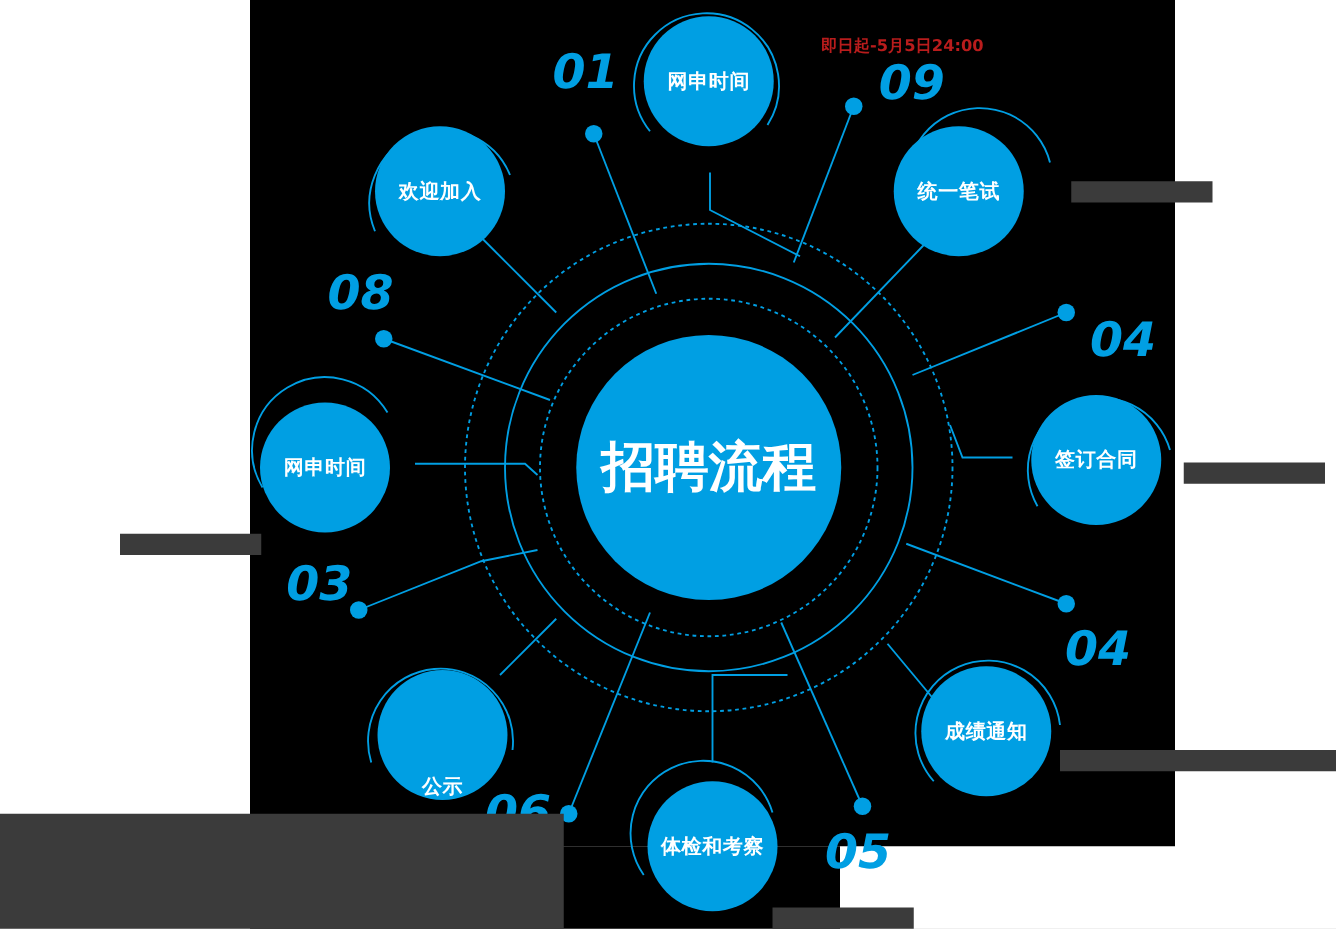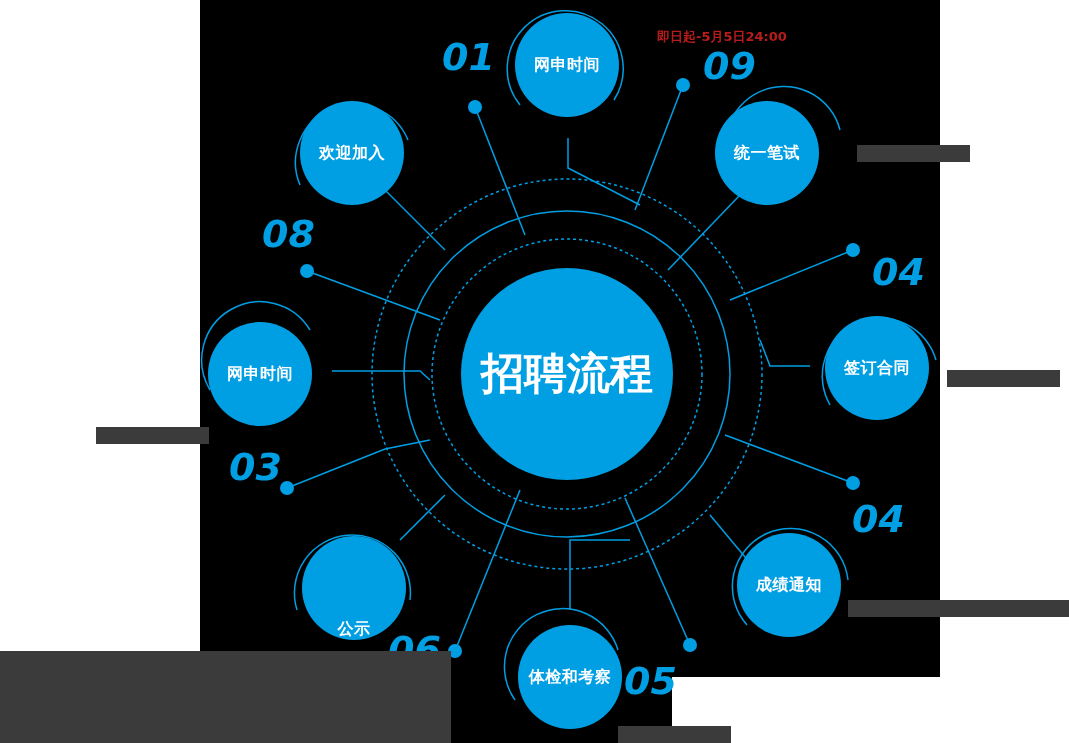--- a/index.html
+++ b/index.html
@@ -87,21 +87,21 @@
     <span>网申时间</span>
   </div>
 <div class="node" style="left:300px;top:101px;width:104px;height:104px;">
     <span>欢迎加入</span>
   </div>
 
 <div class="num" style="left:442px;top:38px;">01</div>
 <div class="num" style="left:703px;top:47px;">09</div>
 <div class="num" style="left:872px;top:253px;">04</div>
 <div class="num" style="left:852px;top:500px;">04</div>
-<div class="num" style="left:624px;top:662px;">05</div>
+<div class="num" style="left:660px;top:662px;">05</div>
 <div class="num" style="left:388px;top:631px;font-style:italic;">06</div>
 <div class="num" style="left:229px;top:448px;">03</div>
 <div class="num" style="left:262px;top:215px;">08</div>
 
 <div class="note" style="left:645px;top:28px;color:#b91c1c;padding-left:12px;">即日起-5月5日24:00</div>
 
 <div class="grey-bar" style="left:857px;top:145px;width:113px;height:17px;"></div>
 <div class="grey-bar" style="left:947px;top:370px;width:113px;height:17px;"></div>
 <div class="grey-bar" style="left:848px;top:600px;width:221px;height:17px;"></div>
 <div class="grey-bar" style="left:618px;top:726px;width:113px;height:17px;"></div>

